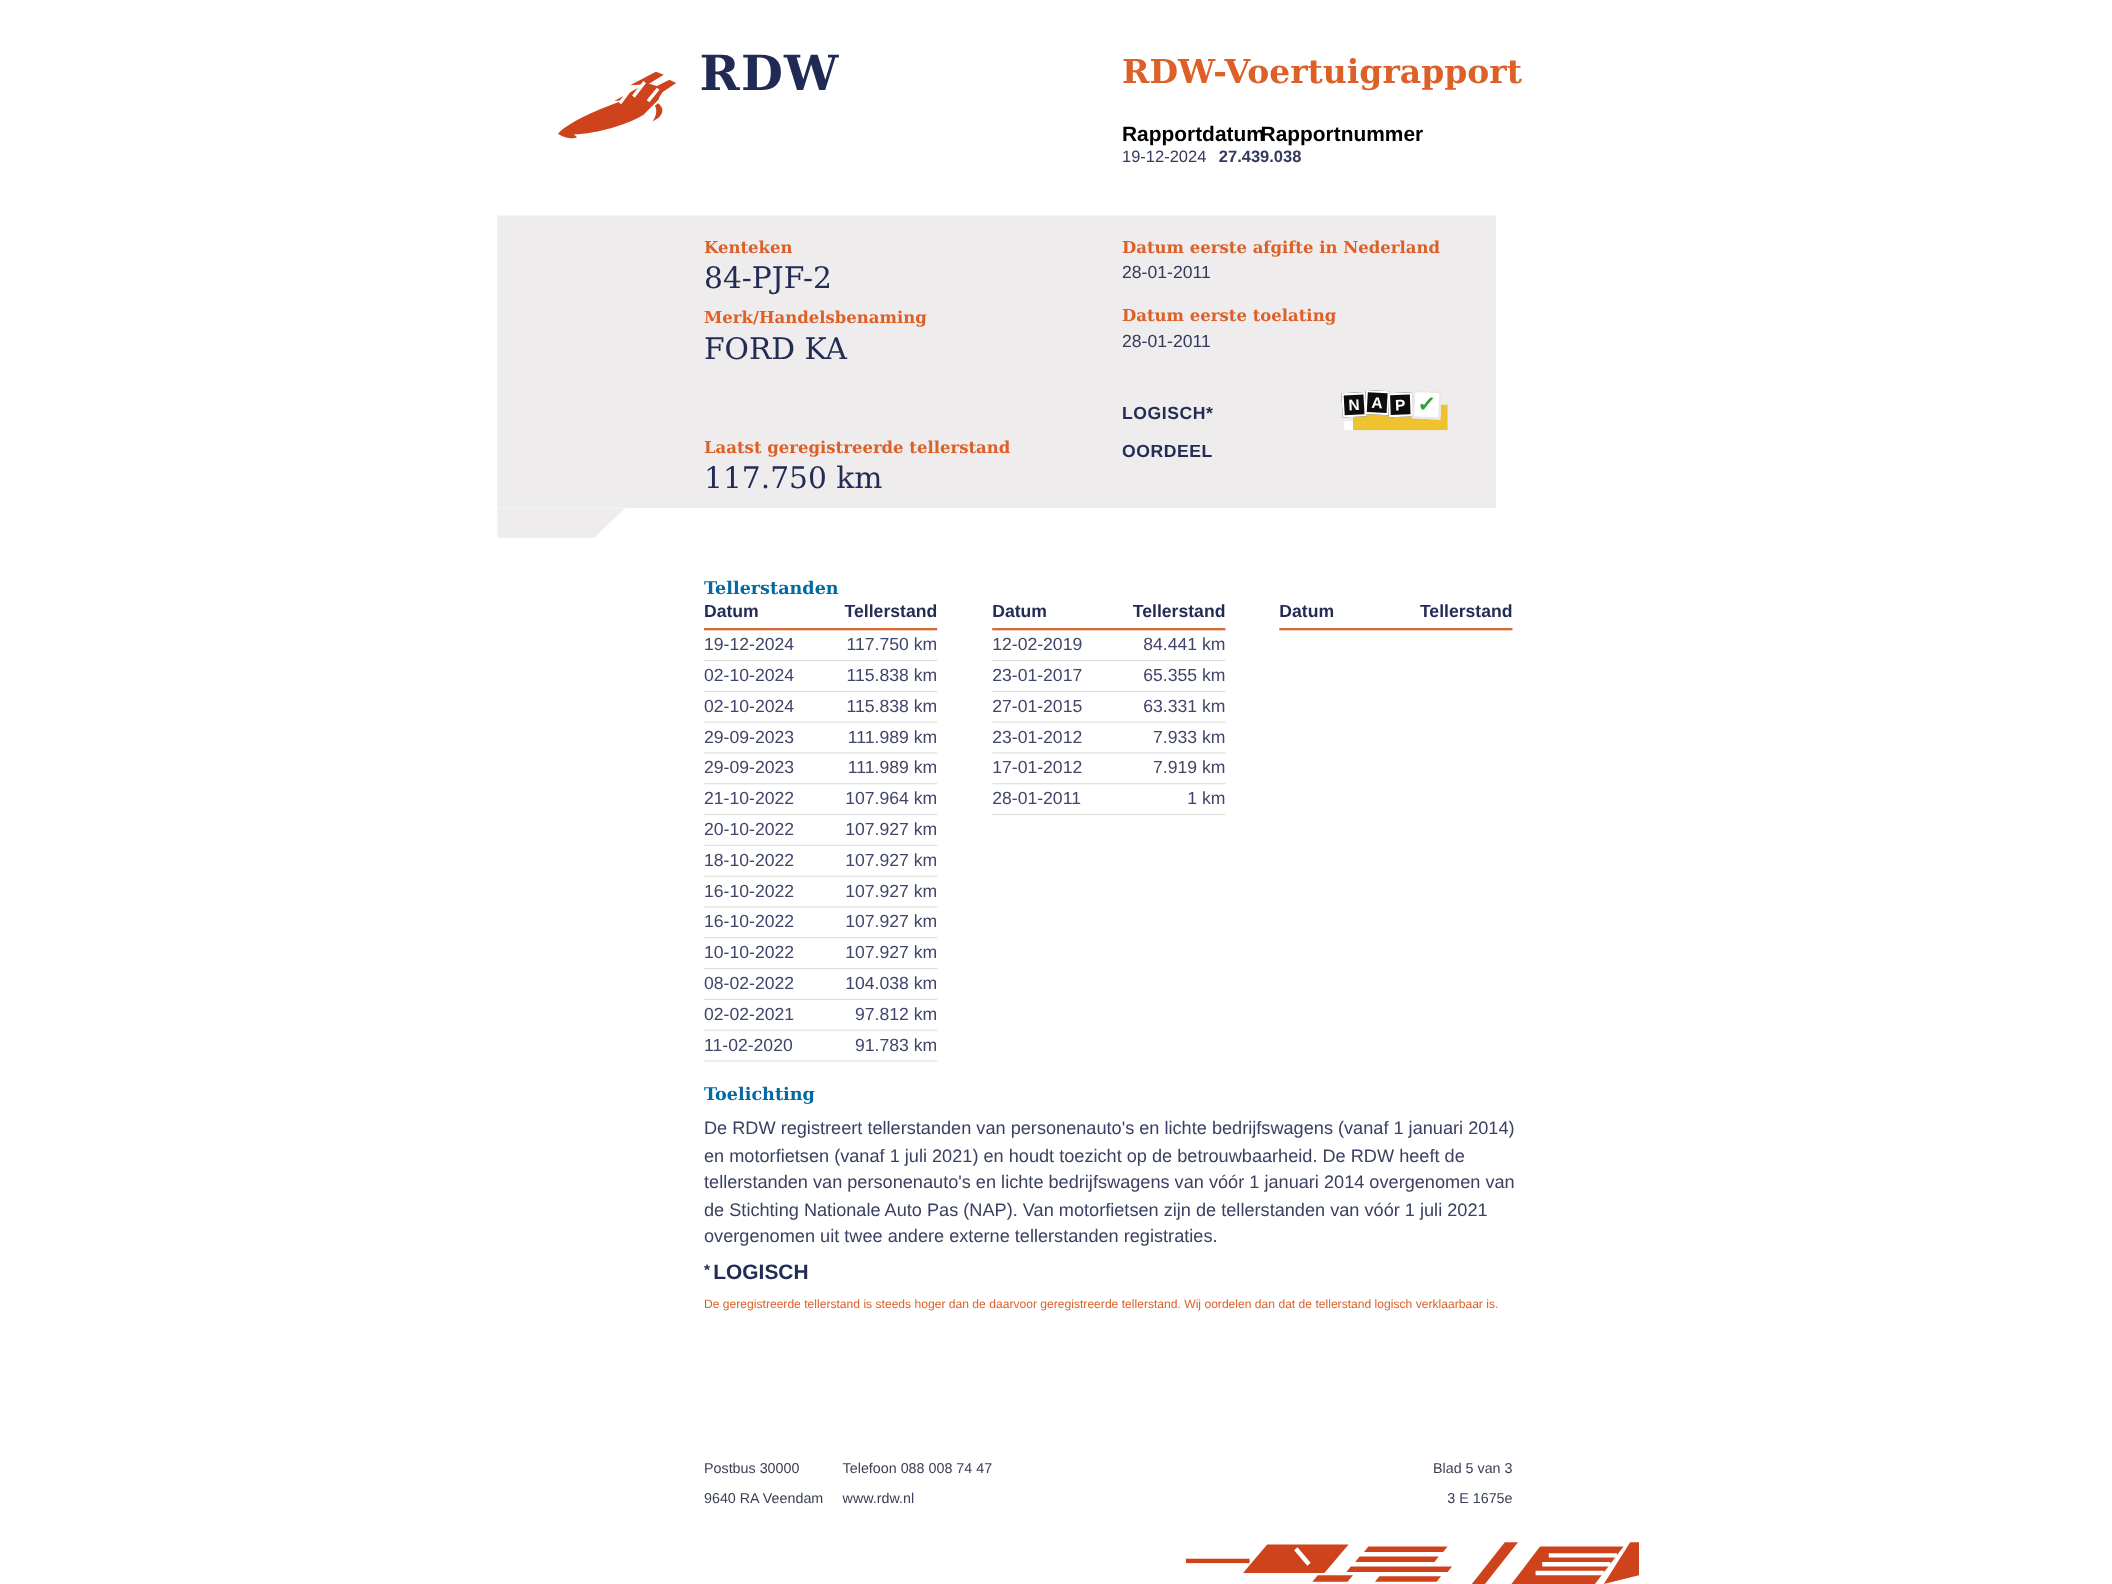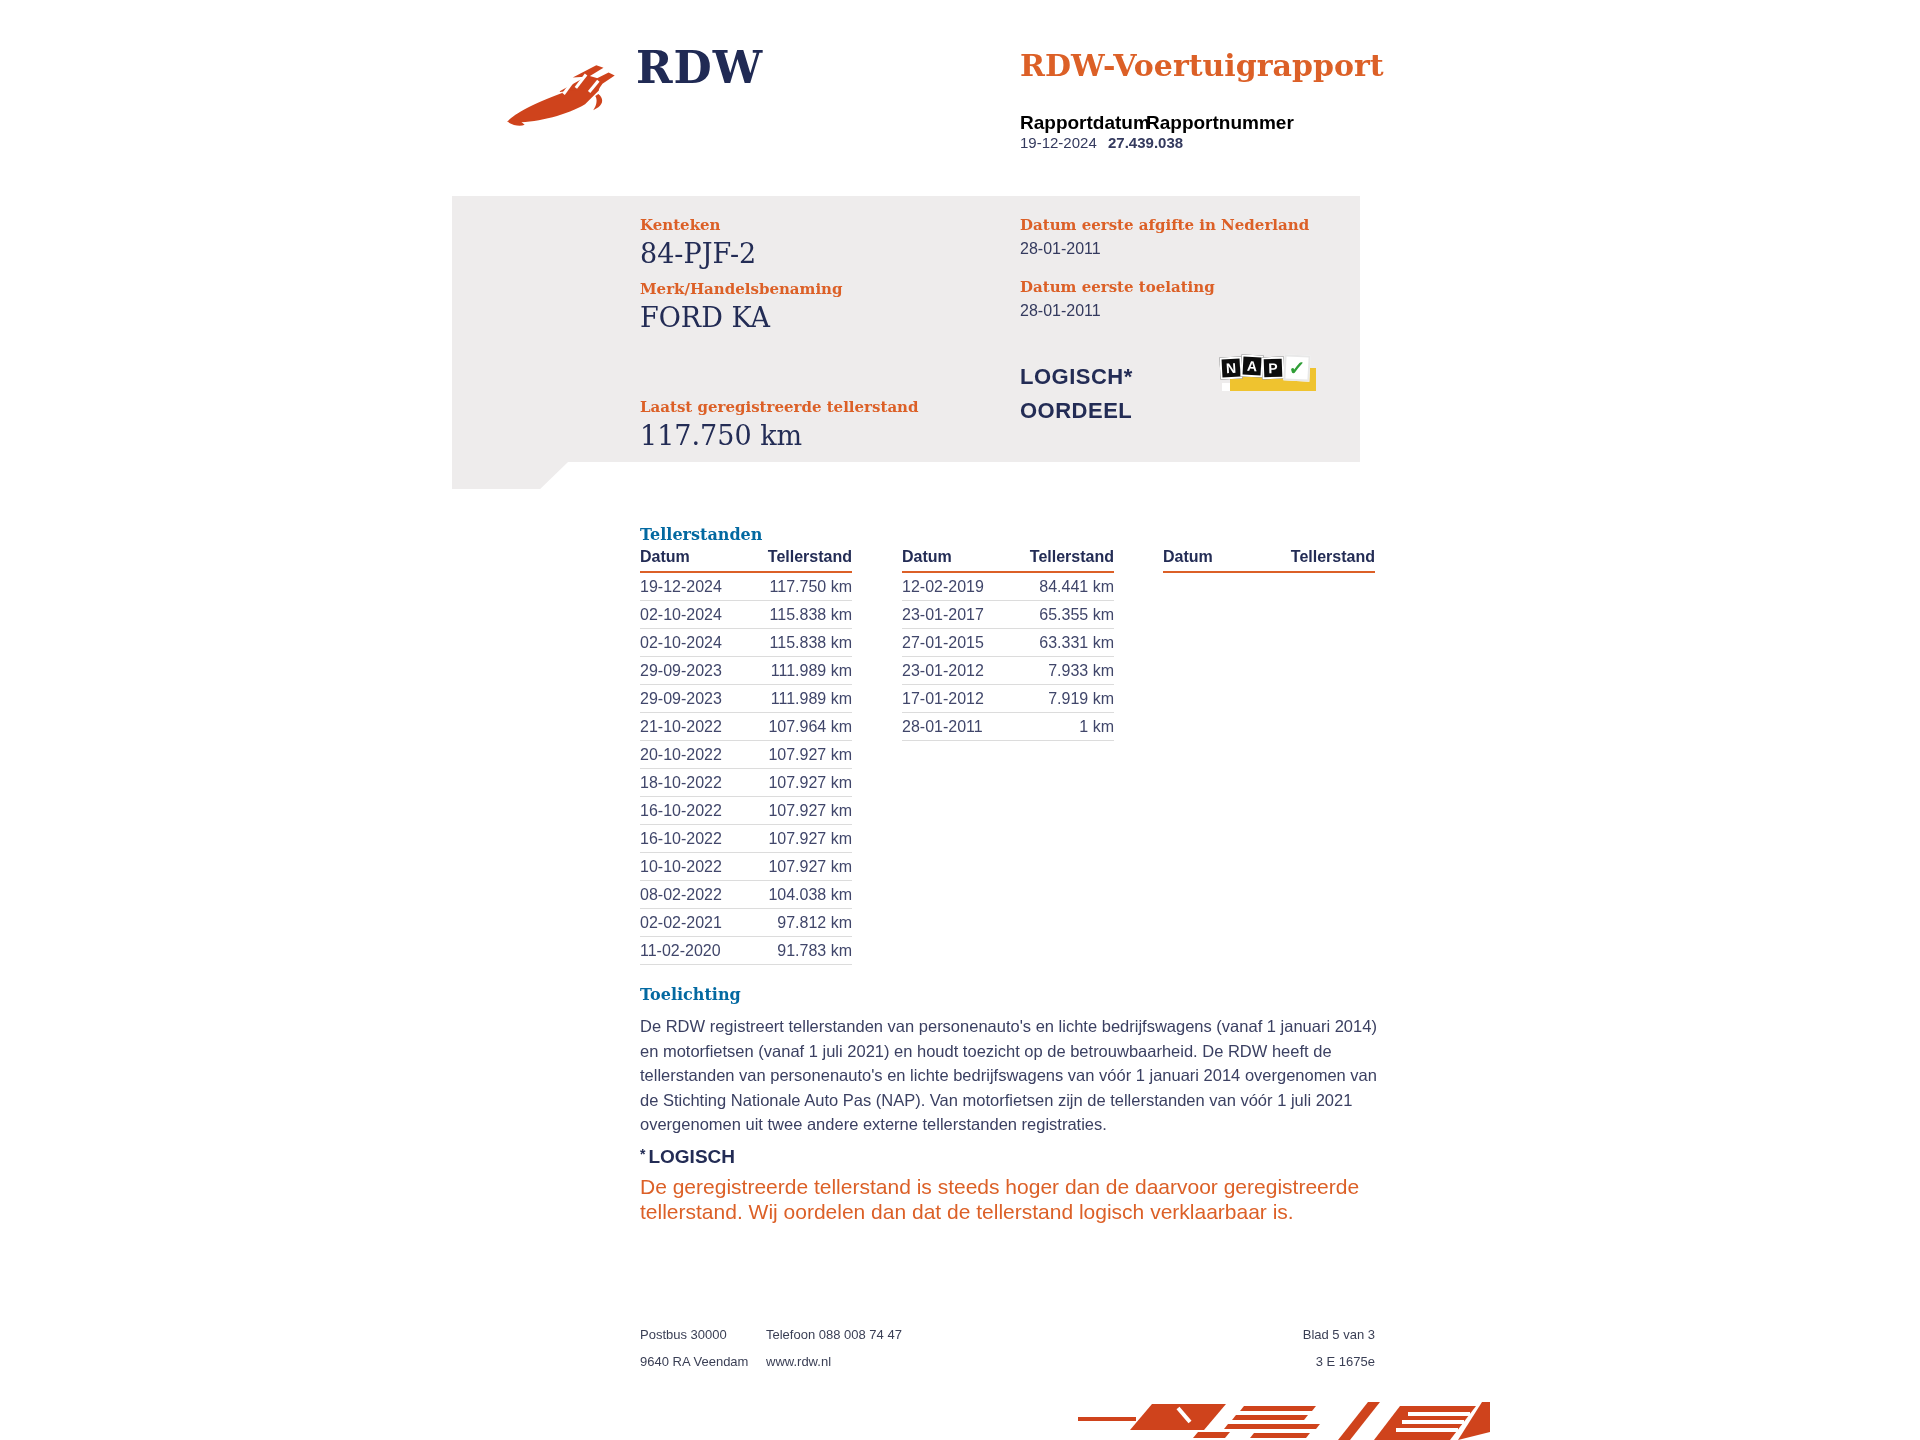--- a/index.html
+++ b/index.html
@@ -30,21 +30,21 @@
   .f-label{font-family:"DejaVu Serif",serif;font-weight:bold;font-size:15px;color:#dc6027;}
   .f-big{font-family:"DejaVu Serif",serif;font-size:27px;color:#232c55;}
   .lab-kenteken{left:640px;top:216px;}
   .val-kenteken{left:640px;top:238px;}
   .lab-merk{left:640px;top:280px;}
   .val-merk{left:640px;top:302px;}
   .lab-afgifte{left:1020px;top:216px;}
   .val-afgifte{left:1020px;top:240px;font-size:16px;color:#343a5e;}
   .lab-toelating{left:1020px;top:278px;}
   .val-toelating{left:1020px;top:302px;font-size:16px;color:#343a5e;}
-  .oordeel{left:1020px;top:360px;font-weight:bold;font-size:22px;line-height:34px;
+  .oordeel{left:1020px;top:360px;font-weight:bold;font-size:16px;line-height:34px;
     color:#232c55;letter-spacing:0.5px;}
   .lab-tellerstand{left:640px;top:398px;}
   .val-tellerstand{left:640px;top:420px;}
 
   
   .nap{left:1220px;top:355px;width:104px;height:42px;}
   .nap-band{position:absolute;left:10px;top:13px;width:86px;height:23px;background:#efc32f;}
   .nap-notch{position:absolute;left:2px;top:28px;width:8px;height:8px;background:#ffffff;}
   .nap-tile{position:absolute;width:22px;height:22px;background:#0d0d0d;border:2px solid #fff;
     box-sizing:border-box;color:#fff;font-weight:bold;font-size:14px;line-height:18px;
@@ -65,21 +65,21 @@
     color:#232c55;padding-bottom:5px;border-bottom:2px solid #dc6027;}
   .t-row{display:flex;justify-content:space-between;font-size:16px;color:#40466a;
     padding:5px 0 4px 0;border-bottom:1px solid #dcdcdc;}
 
   
   .h-toelichting{left:640px;top:985px;}
   .toelichting-text{left:640px;top:1014px;width:748px;font-size:16.5px;line-height:24.5px;
     color:#3b4062;}
   .logisch-head{left:640px;top:1146px;font-weight:bold;font-size:19px;color:#232c55;}
   .logisch-head .ast{font-size:14px;vertical-align:4px;margin-right:3px;}
-  .logisch-text{left:640px;top:1174px;width:772px;font-size:21px;line-height:25px;
+  .logisch-text{left:640px;top:1174px;width:772px;font-size:11px;line-height:25px;
     color:#dc6027;}
 
   
   .foot{font-size:13px;color:#3a3f55;}
   .foot-postbus{left:640px;top:1327px;}
   .foot-plaats{left:640px;top:1354px;}
   .foot-telefoon{left:766px;top:1327px;}
   .foot-web{left:766px;top:1354px;}
   .foot-blad{left:1240px;top:1327px;width:135px;text-align:right;}
   .foot-code{left:1240px;top:1354px;width:135px;text-align:right;}

